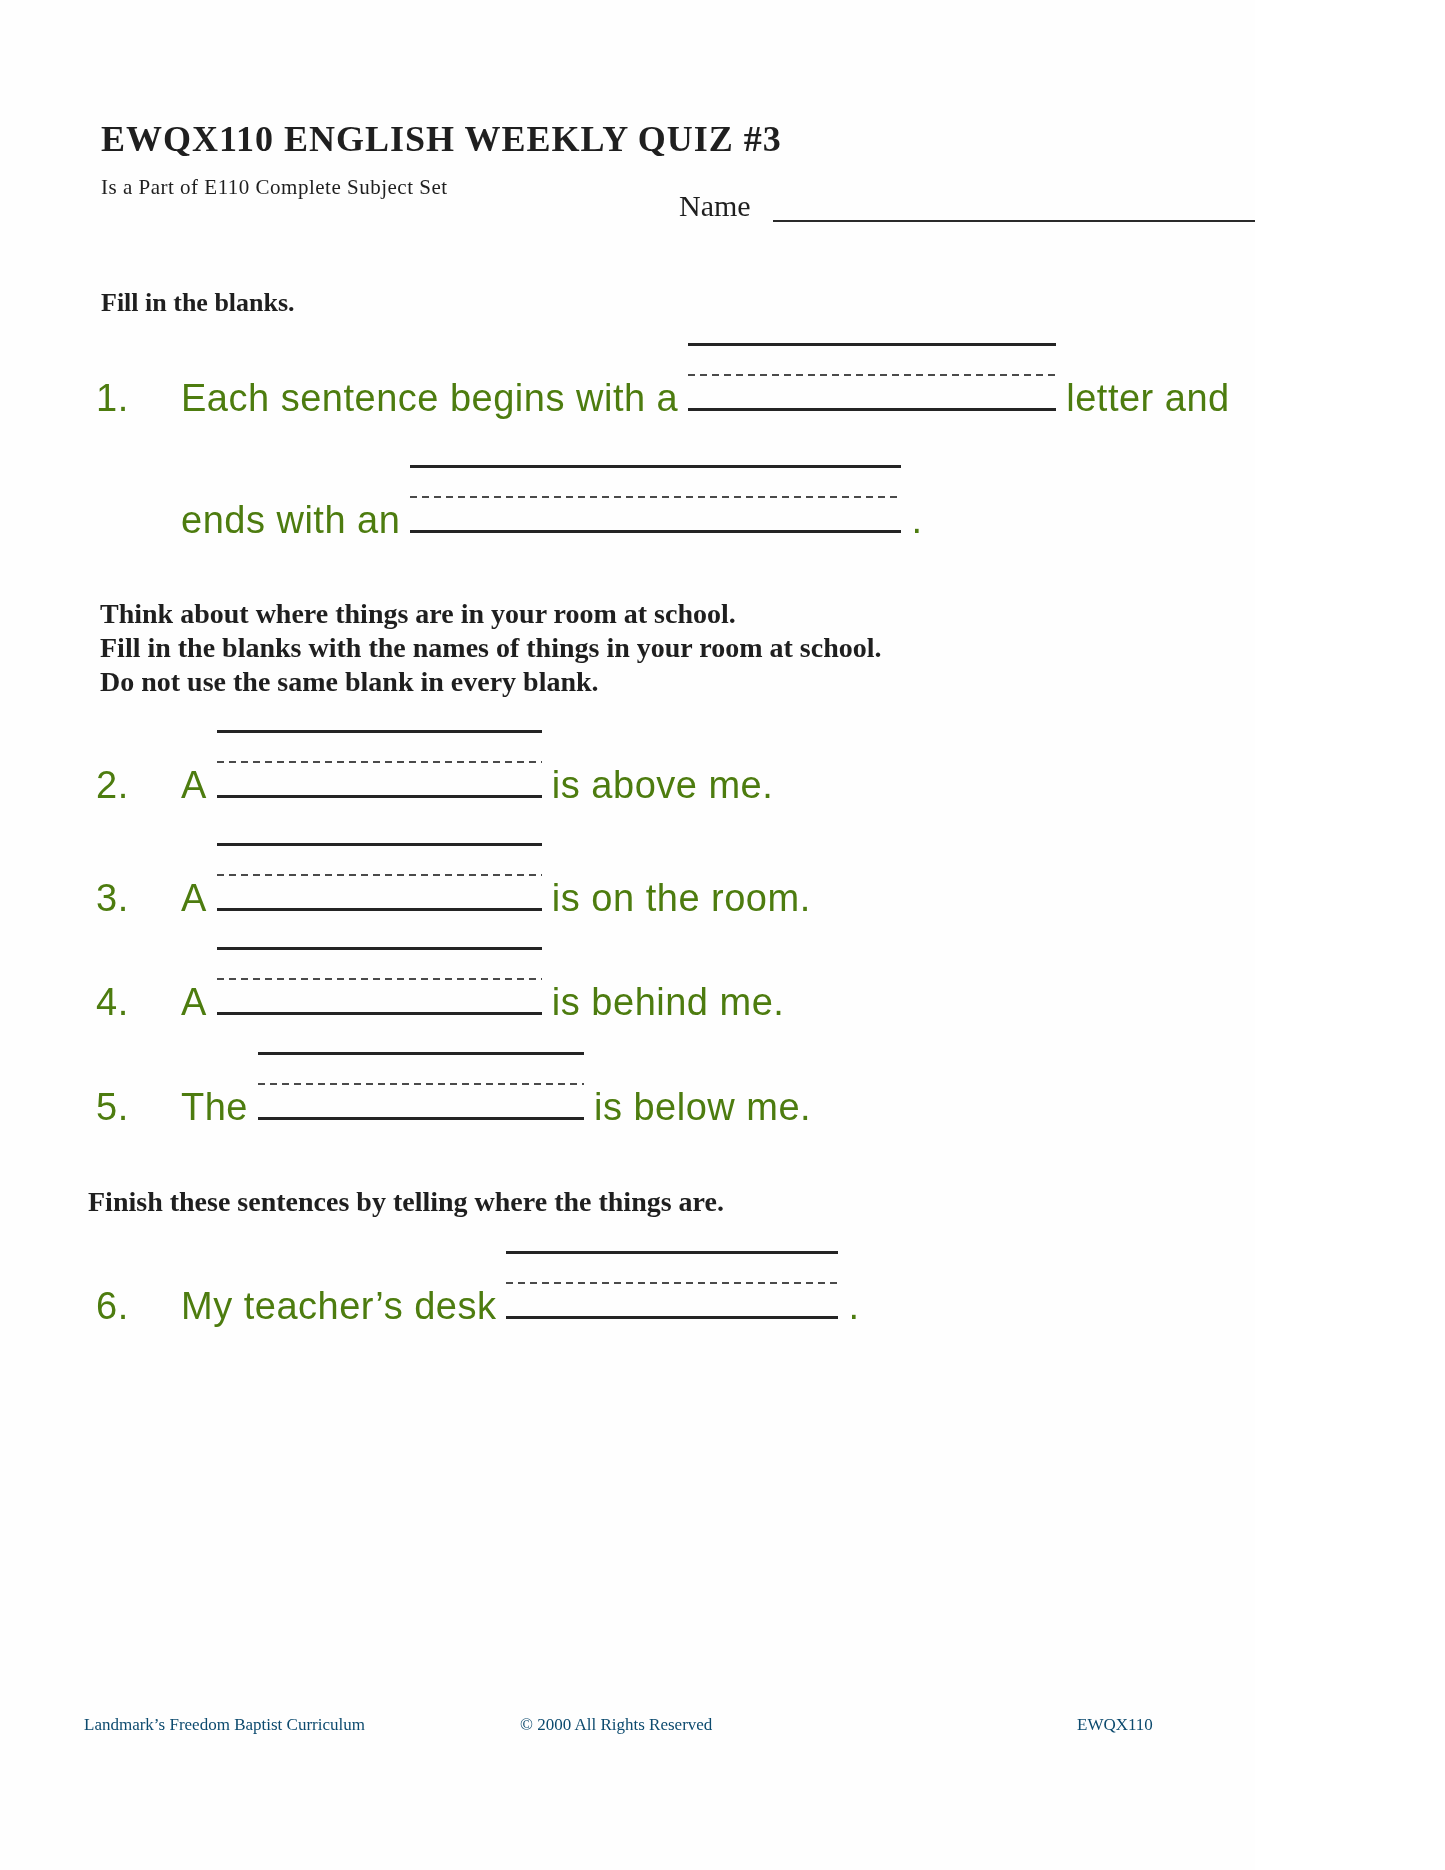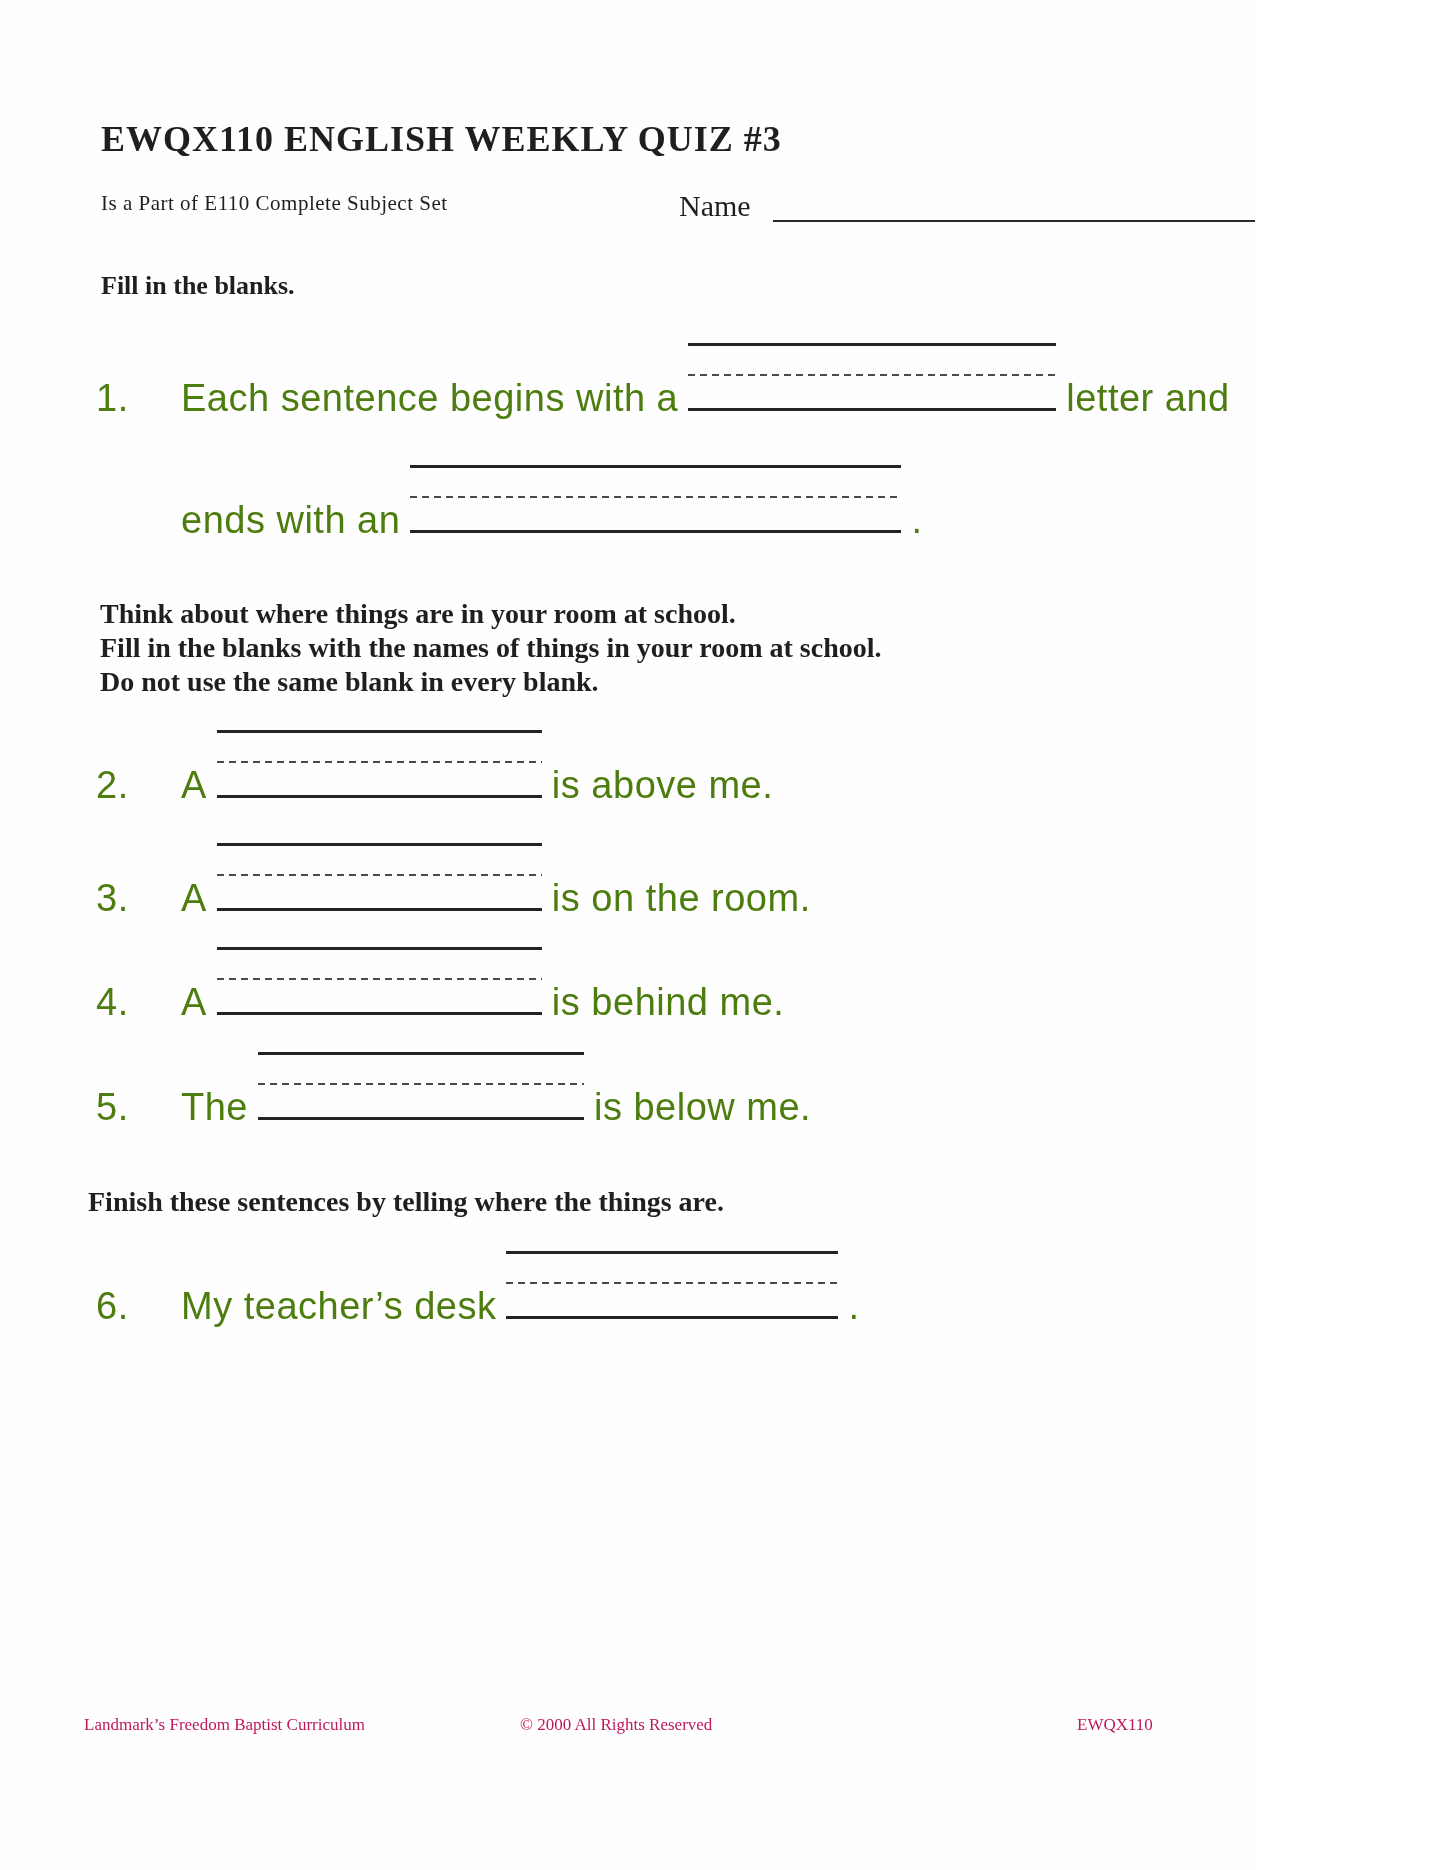--- a/index.html
+++ b/index.html
@@ -14,21 +14,21 @@
   .abs { position: absolute; white-space: nowrap; }
   .serif  { font-family: "Liberation Serif", serif; line-height: 1.2; }
   .bold   { font-weight: bold; }
   .hand   { font-family: "Liberation Sans", sans-serif; font-weight: 400; letter-spacing: 0.5px; color: #4d7c0f; }
 
   .title      { font-size: 36px; letter-spacing: 1px; }
   .subtitle   { font-size: 21px; letter-spacing: 0.5px; }
   .name-label { font-size: 30px; }
   .sec-head   { font-size: 26px; }
   .instr      { font-size: 28px; line-height: 34px; white-space: nowrap; }
-  .footer-txt { font-size: 17px; color: #be185d; }
+  .footer-txt { font-size: 17px; color: #0c4a6e; }
 
   .name-line {
     height: 0;
     border-bottom: 2px solid #2a2a2a;
   }
 
   
   .qrow { line-height: 1; font-size: 38px; }
   .qnum { display: inline-block; width: 85px; }
 
@@ -56,27 +56,27 @@
     background: repeating-linear-gradient(90deg, #4a4a4a 0px, #4a4a4a 7px, transparent 7px, transparent 12px);
   }
 </style>
 </head>
 <body>
 
 <div class="page">
 
   <div class="abs serif bold title" style="left:101px; top:118px;">EWQX110 ENGLISH WEEKLY QUIZ #3</div>
 
-  <div class="abs serif subtitle" style="left:101px; top:191px;text-align:right;">Is a Part of E110 Complete Subject Set</div>
+  <div class="abs serif subtitle" style="left:101px; top:175px;text-align:right;">Is a Part of E110 Complete Subject Set</div>
 
   <div class="abs serif name-label" style="left:679px; top:188px;">Name</div>
 
   <div class="abs name-line" style="left:773px; top:220px; width:491px;"></div>
 
-  <div class="abs serif bold sec-head" style="left:101px; top:270px;">Fill in the blanks.</div>
+  <div class="abs serif bold sec-head" style="left:101px; top:287px;">Fill in the blanks.</div>
 
   <div class="abs qrow hand" style="left:96px; top:343px;">
     <span class="qnum">1.</span><span>Each sentence begins with a</span><span class="blank" style="width:368px;"></span><span>letter and</span>
   </div>
 
   <div class="abs qrow hand" style="left:181px; top:465px;">
     <span>ends with an</span><span class="blank" style="width:491px;"></span><span>.</span>
   </div>
 
   <div class="abs serif bold instr" style="left:100px; top:597px;">

